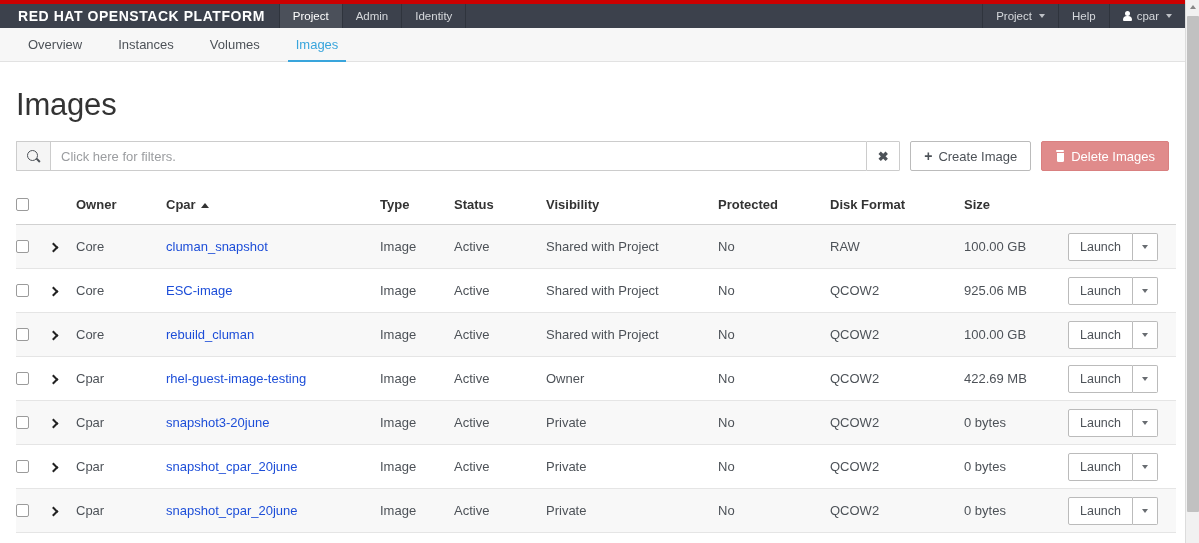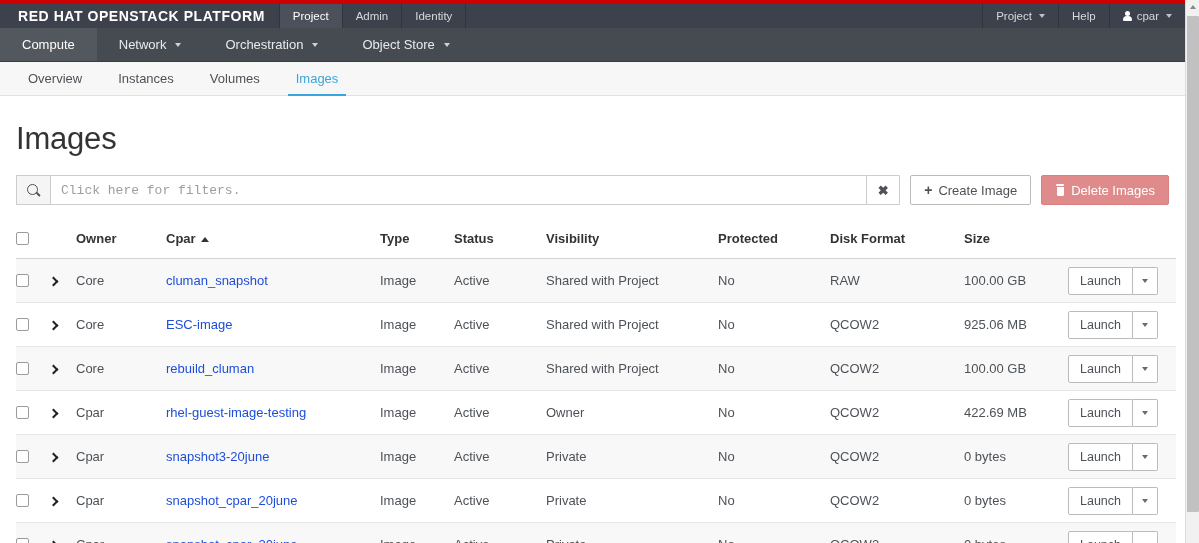--- a/index.html
+++ b/index.html
@@ -230,21 +230,21 @@
   }
   .filter-input {
     flex: 1 1 auto;
     min-width: 0;
     border: 1px solid #cccccc;
     border-right: none;
     outline: none;
     font-size: 13px;
     color: #8b8d8f;
     padding: 0 10px;
-    font-family: Liberation Mono, monospace;
+    font-family: Liberation Sans, sans-serif;
     background: #ffffff;
   }
   .filter-input::placeholder { color: #9b9da0; opacity: 1; }
   .filter-clear-btn {
     width: 34px;
     background: #ffffff;
     border: 1px solid #cccccc;
     border-radius: 0 1px 1px 0;
     display: flex;
     align-items: center;
@@ -486,37 +486,20 @@
           <span>Help</span>
         </div>
         <div class="mright-item">
           <span class="user-glyph"></span>
           <span>cpar</span>
           <span class="caret-down"></span>
         </div>
       </div>
     </div>
 
-    <div class="mainnav">
-      <div class="nav-item active">
-        <span>Compute</span>
-      </div>
-      <div class="nav-item">
-        <span>Network</span>
-        <span class="caret-down"></span>
-      </div>
-      <div class="nav-item">
-        <span>Orchestration</span>
-        <span class="caret-down"></span>
-      </div>
-      <div class="nav-item">
-        <span>Object Store</span>
-        <span class="caret-down"></span>
-      </div>
-    </div>
 
     <div class="subtabs">
       <div class="subtab">
         <span>Overview</span>
       </div>
       <div class="subtab">
         <span>Instances</span>
       </div>
       <div class="subtab">
         <span>Volumes</span>

